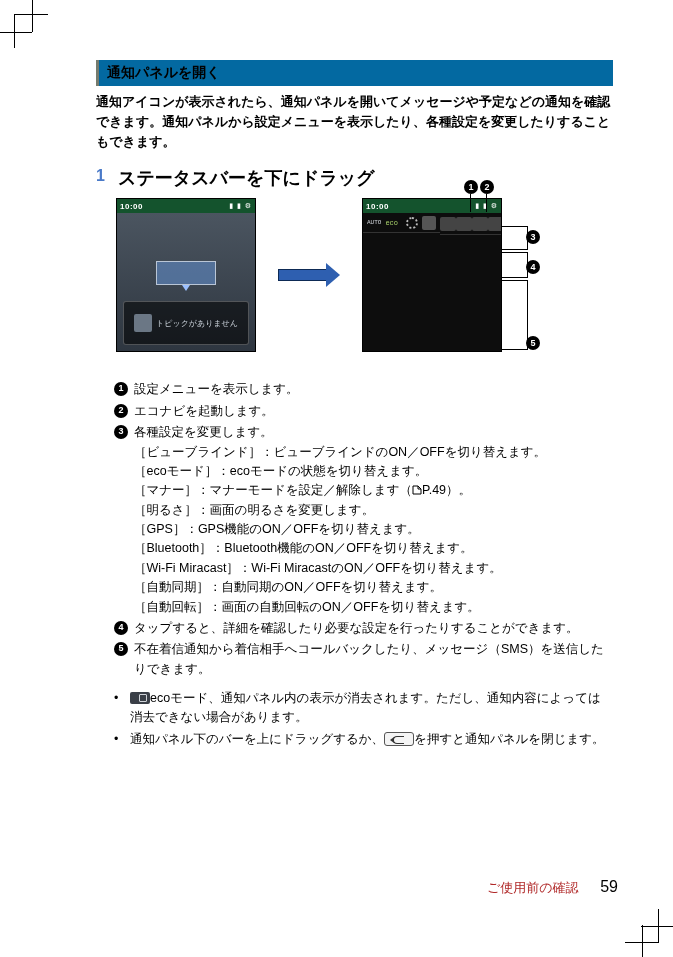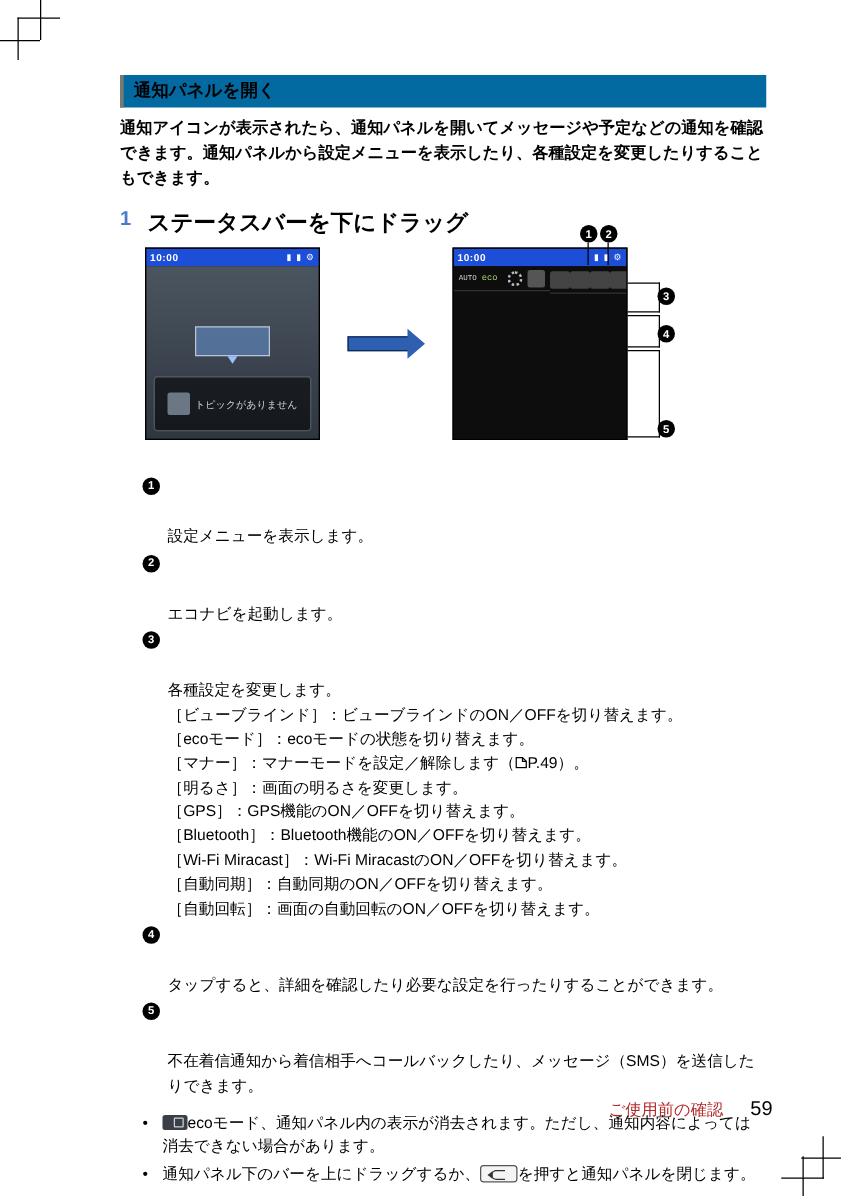--- a/index.html
+++ b/index.html
@@ -15,21 +15,21 @@
 
   .section-title-bar { background: #0369a1; border-left: 3px solid #757b6e; padding: 4px 8px; font-size: 14px; font-weight: bold; margin-bottom: 6px; }
   .intro { font-size: 13px; font-weight: bold; line-height: 1.55; margin-bottom: 14px; }
 
   .step { display: flex; gap: 6px; margin-bottom: 8px; }
   .step-num { color: #4a7ac8; font-weight: bold; font-size: 16px; line-height: 1.2; width: 16px; }
   .step-text { font-size: 18px; font-weight: bold; }
 
   .figure-row { display: flex; align-items: center; gap: 22px; margin: 6px 0 4px 20px; }
   .phone { width: 140px; height: 154px; background: #111; border: 1px solid #000; position: relative; overflow: hidden; }
-  .ph-statusbar { height: 14px; background: #1d4ed8; color: #fff; font-size: 8px; display: flex; align-items: center; padding: 0 3px; justify-content: space-between; }
+  .ph-statusbar { height: 14px; background: #14532d; color: #fff; font-size: 8px; display: flex; align-items: center; padding: 0 3px; justify-content: space-between; }
   .ph-statusbar .time { font-weight: bold; letter-spacing: .5px; }
   .ph-statusbar .icons { font-size: 7px; letter-spacing: 1px; }
   .phoneA .home { height: calc(100% - 14px); background: linear-gradient(#4b5560, #2e3640); position: relative; }
   .phoneA .drag-hint { position: absolute; left: 50%; top: 48px; transform: translateX(-50%); width: 60px; height: 24px; border: 1px solid rgba(255,255,255,.6); background: rgba(96,140,200,.6); }
   .phoneA .drag-arrow { position: absolute; left: 50%; top: 72px; transform: translateX(-50%); width: 0; height: 0; border-left: 4px solid transparent; border-right: 4px solid transparent; border-top: 6px solid #9bc0ff; }
   .phoneA .dock { position: absolute; left: 6px; right: 6px; bottom: 6px; height: 44px; background: rgba(0,0,0,.55); border: 1px solid rgba(255,255,255,.25); border-radius: 3px; color: #cfd6df; font-size: 8px; display: flex; align-items: center; justify-content: center; }
   .phoneA .dock-icon { width: 18px; height: 18px; background: #6b7785; border-radius: 2px; margin-right: 4px; }
 
   .arrow-right { width: 62px; height: 20px; position: relative; }
   .arrow-right::before { content: ""; position: absolute; left: 0; right: 12px; top: 50%; transform: translateY(-50%); height: 10px; background: #2e5fb0; border: 1px solid #0d2a55; }
@@ -62,21 +62,21 @@
   .l1 { left: 108px; top: -4px; width: 1px; height: 18px; }
   .l2 { left: 124px; top: -4px; width: 1px; height: 18px; }
   .brk { position: absolute; border: 1px solid #000; border-left: none; }
   .b3 { top: 28px; right: -26px; width: 26px; height: 24px; }
   .b4 { top: 54px; right: -26px; width: 26px; height: 26px; }
   .b5 { top: 82px; right: -26px; width: 26px; height: 70px; }
 
   .legend { margin: 28px 0 10px 18px; font-size: 12.5px; line-height: 1.55; }
   .legend .row { display: flex; gap: 6px; margin-bottom: 2px; }
   .legend .mk { width: 14px; height: 14px; border-radius: 50%; background: #000; color: #fff; font-size: 9px; font-weight: bold; display: inline-flex; align-items: center; justify-content: center; flex-shrink: 0; margin-top: 2px; }
-  .legend .body { flex: 1; margin-top: 40px; }
+  .legend .body { flex: 1; }
   .legend .sub { margin-left: 0; }
   .ref-icon { display: inline-block; width: 10px; height: 10px; vertical-align: -1px; }
   .ref-icon svg { width: 10px; height: 10px; display: block; }
 
   .bullets { margin-left: 18px; font-size: 12.5px; line-height: 1.55; }
   .bullets .brow { display: flex; gap: 6px; margin-bottom: 2px; }
   .bullets .dot { width: 10px; flex-shrink: 0; }
   .clear-icon { display: inline-block; width: 20px; height: 12px; background: #3a3f47; border-radius: 2px; position: relative; vertical-align: -2px; }
   .clear-icon::before { content: ""; position: absolute; right: 3px; top: 2px; width: 6px; height: 6px; border: 1px solid #cfd3d8; border-radius: 1px; }
   .back-icon { display: inline-block; width: 30px; height: 14px; border: 1px solid #555; border-radius: 3px; position: relative; vertical-align: -3px; background: #f4f4f4; }

